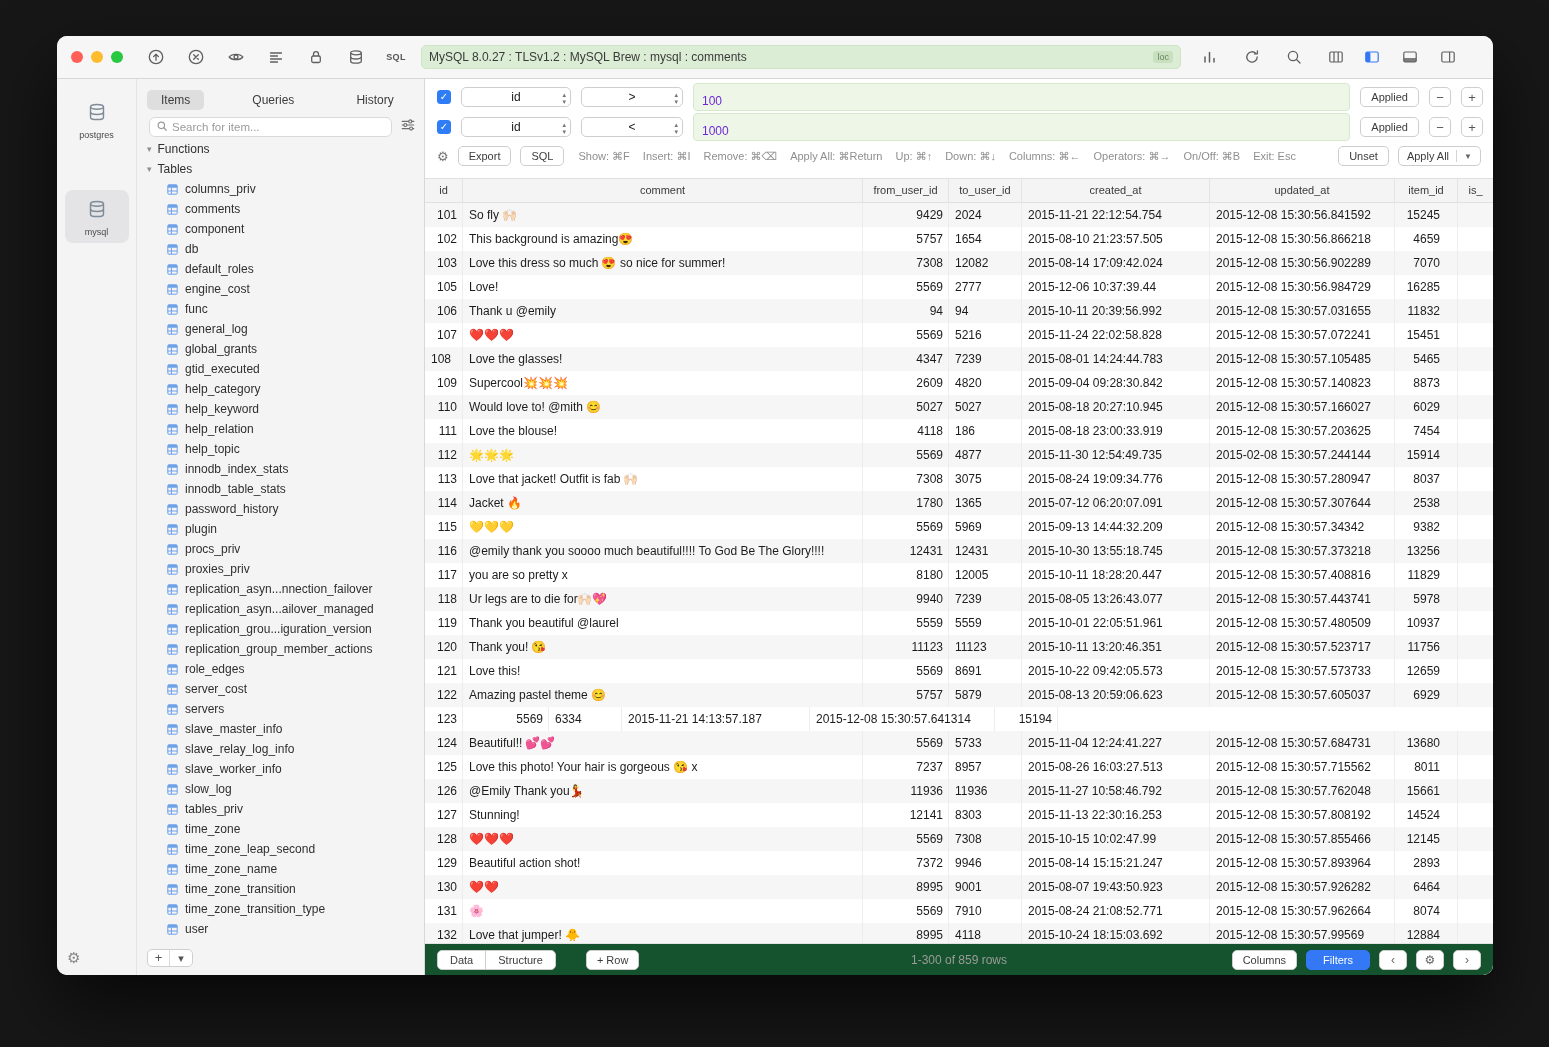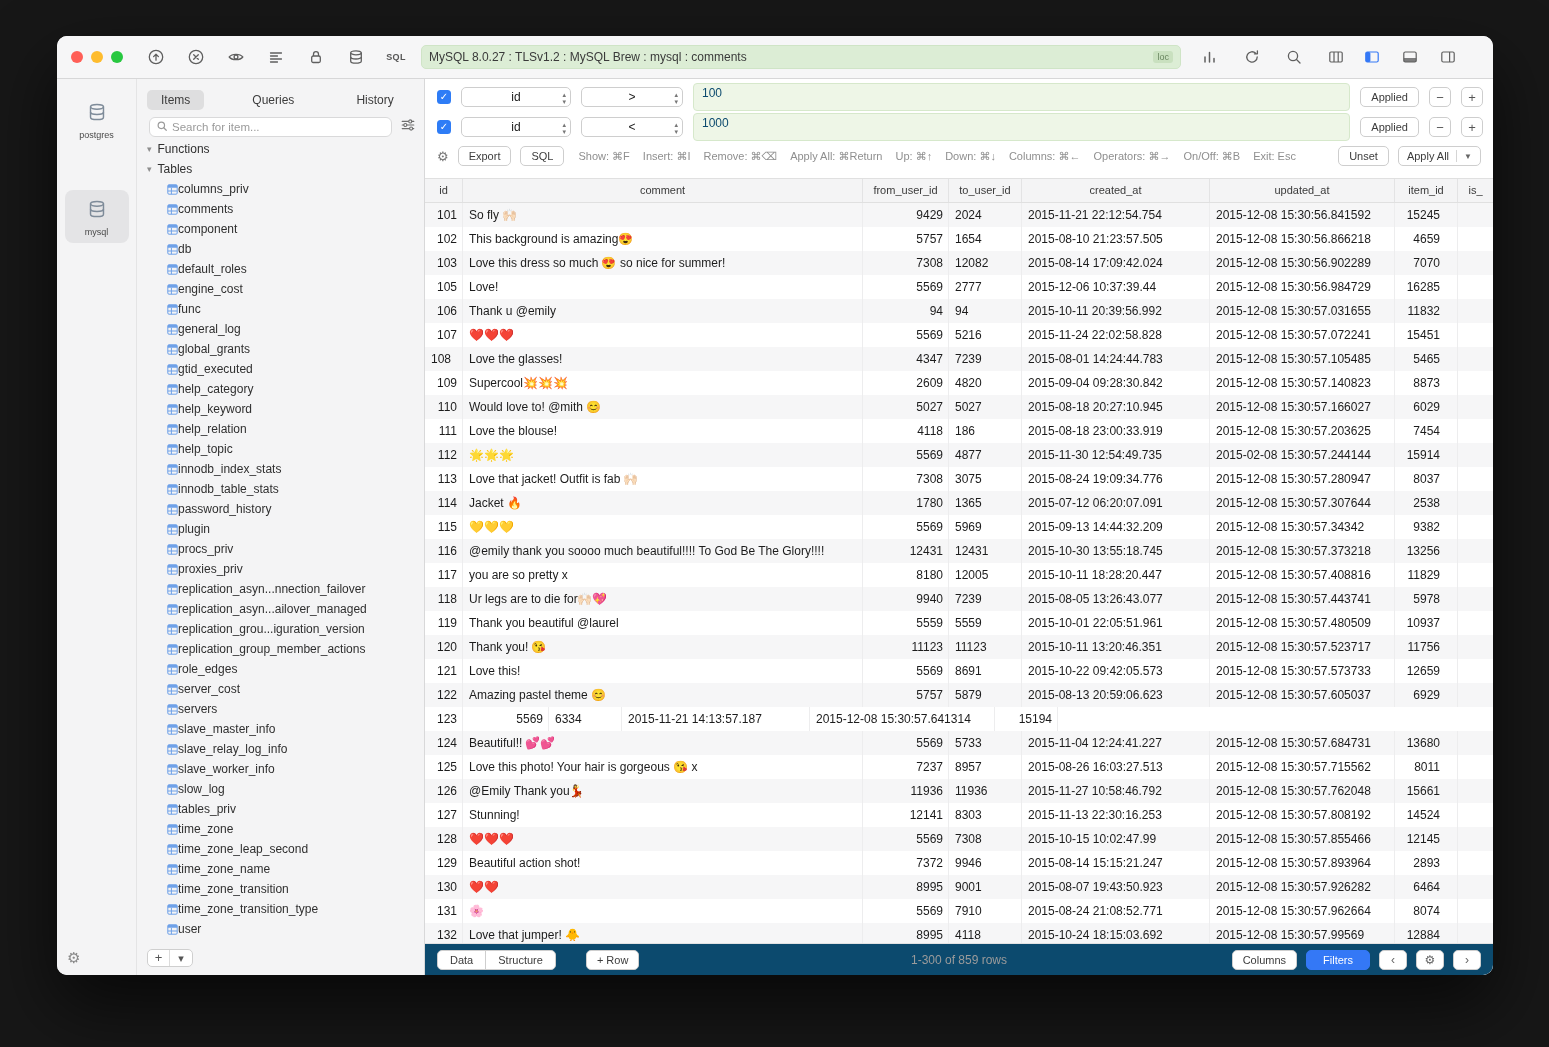--- a/index.html
+++ b/index.html
@@ -30,36 +30,36 @@
 .sidebar{position:absolute;top:43px;bottom:0;left:80px;width:288px;background:#f4f4f5;border-right:1px solid #d8d8d9}
 .side-tabs{display:flex;align-items:center;gap:34px;padding:9px 0 0 10px;height:32px}
 .side-tab{font-size:12px;color:#3c3c3c;padding:3px 14px;border-radius:5px;white-space:nowrap}
 .side-tab.active{background:#dededf}
 .search-row{display:flex;align-items:center;padding:6px 8px 0 12px;gap:8px}
 .search-field{flex:1;height:20px;background:#fff;border:1px solid #d9d9da;border-radius:6px;display:flex;align-items:center;padding:0 6px;gap:4px}
 .search-ph{font-size:11.5px;color:#9b9b9b;white-space:nowrap}
 .tree{position:absolute;top:60px;left:0;right:0;bottom:34px;overflow:hidden;padding-left:8px}
 .tree-section{display:flex;align-items:center;height:20px;font-size:12px;color:#2f2f2f;gap:6px;padding-left:2px}
 .tree-section .chev{font-size:9px;color:#8e8e8e}
-.tree-item{display:flex;align-items:center;height:20px;padding-left:22px;font-size:12px;color:#2f2f2f;white-space:nowrap;overflow:hidden}
+.tree-item{display:flex;align-items:center;height:20px;gap:7px;padding-left:22px;font-size:12px;color:#2f2f2f;white-space:nowrap;overflow:hidden}
 .tbl-icon{display:inline-flex;width:11px;height:11px;flex:none}
 .side-bottom{position:absolute;bottom:8px;left:10px;display:flex;border:1px solid #cfcfcf;border-radius:5px;overflow:hidden;height:18px;background:#fff}
 .mini-btn{width:22px;text-align:center;font-size:11px;color:#555;line-height:16px}
 .mini-btn.plus{border-right:1px solid #dcdcdc;font-size:13px}
 
 .main{position:absolute;top:43px;bottom:0;left:368px;right:0;background:#fff}
 .filters-area{position:absolute;top:7px;left:0;right:0}
 .filter-row{display:flex;align-items:center;height:22px;margin:0 10px 8px 12px;gap:10px}
 .checkbox{width:14px;height:14px;background:#2e7cf6;border-radius:3.5px;color:#fff;font-size:10px;line-height:14px;text-align:center;flex:none}
 .select{position:relative;height:20px;border:1px solid #cecece;border-radius:5px;background:#fff;font-size:12px;color:#222;display:flex;align-items:center;justify-content:center;flex:none}
 .select.col{width:110px}
 .select.op{width:102px}
 .dd{position:absolute;right:4px;top:2.5px;display:flex;flex-direction:column;color:#777}
 .dd i{font-style:normal;font-size:7px;line-height:7px}
-.filter-value{flex:1;height:28px;background:#eef6e7;border:1px solid #d6e8cb;border-radius:4px;font-size:12px;color:#0c4a6e;line-height:18px;padding:0 8px;overflow:hidden;white-space:nowrap}
+.filter-value{flex:1;height:28px;background:#eef6e7;border:1px solid #d6e8cb;border-radius:4px;font-size:12px;color:#6d28d9;line-height:18px;padding:8px 8px;overflow:hidden;white-space:nowrap}
 .btn{height:20px;border:1px solid #cecece;border-radius:5px;background:#fff;font-size:11px;color:#3c3c3c;display:inline-flex;align-items:center;justify-content:center;padding:0 10px;flex:none;white-space:nowrap}
 .btn.sq{width:22px;padding:0;font-size:13px;color:#555}
 .ops-row{position:absolute;top:67px;left:0;right:0;height:20px;display:flex;align-items:center;padding:0 12px;gap:9px}
 .gear{font-size:13px;color:#777}
 .shortcuts{flex:1;display:flex;gap:13px;margin-left:5px;font-size:11px;color:#8f8f8f;white-space:nowrap;overflow:hidden}
 .applyall{padding:0 8px}
 .applyall .divider{width:1px;height:12px;background:#d5d5d5;margin:0 7px}
 .applyall .chev2{font-size:8px;color:#666}
 
 .grid-header{position:absolute;top:99px;left:0;right:0;height:25px;background:#f4f4f5;border-top:1px solid #e0e0e0;border-bottom:1px solid #e0e0e0;display:flex}
@@ -67,21 +67,21 @@
 .hcell:last-child{border-right:none}
 .grid-body{position:absolute;top:124px;left:0;right:0;bottom:32px;overflow:hidden;background:#fff}
 .grid-row{display:flex;height:24px}
 .grid-row:nth-child(odd){background:#f6f6f7}
 .cell{height:24px;line-height:24px;font-size:12px;color:#1c1c1c;border-right:1px solid #ededee;flex:none;overflow:hidden;white-space:nowrap}
 .cell.l{padding-left:6px}
 .cell.r{text-align:right;padding-right:5px}
 .grid-row .cell:nth-child(7){padding-right:17px}
 .grid-row .cell:last-child{border-right:none}
 
-.footer{position:absolute;left:0;right:0;bottom:0;height:32px;background:#0c4a6e;border-top:1px solid #e2e2e3;display:flex;align-items:center;padding:0 12px;gap:10px}
+.footer{position:absolute;left:0;right:0;bottom:0;height:32px;background:#14532d;border-top:1px solid #e2e2e3;display:flex;align-items:center;padding:0 12px;gap:10px}
 .seg{display:flex;border:1px solid #cecece;border-radius:5px;overflow:hidden;height:20px;background:#fff}
 .seg-item{font-size:11px;color:#3c3c3c;padding:0 12px;line-height:18px}
 .seg-item.active{border-right:1px solid #cecece}
 .rowcount{position:absolute;left:50%;transform:translateX(-50%);font-size:12px;color:#9b9b9b}
 .footer-right{margin-left:auto;display:flex;gap:9px;align-items:center}
 .btn.blue{background:#3478f6;border-color:#3478f6;color:#fff;padding:0 16px}
 .btn.nav{width:28px;padding:0;color:#666;font-size:12px}
 .btn.rowbtn{margin-left:20px}
 </style>
 </head>

